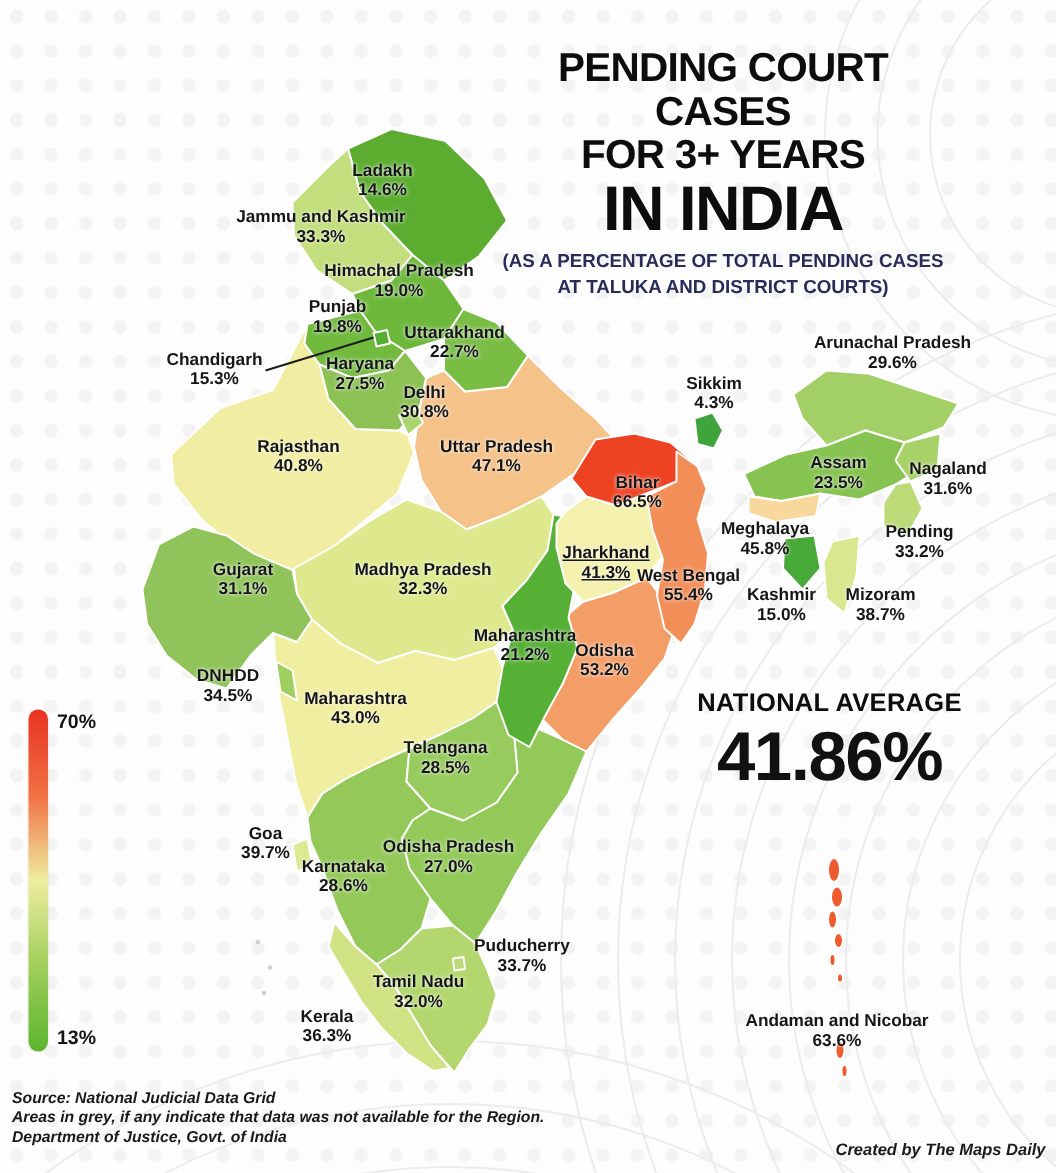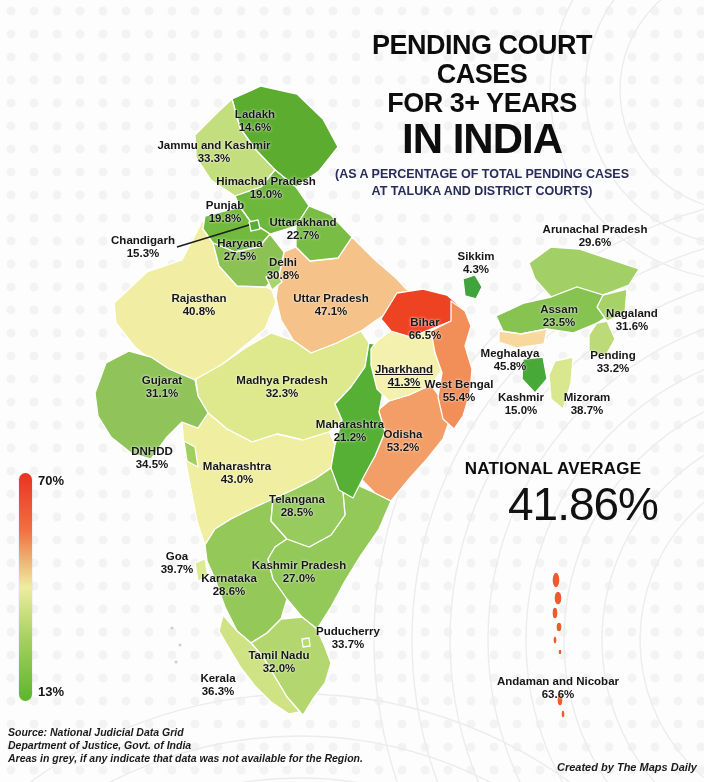--- a/index.html
+++ b/index.html
@@ -18,21 +18,21 @@
   #map-svg{position:absolute;left:0;top:0;z-index:2;}
   
   .title-block{position:absolute;left:332px;top:31px;width:300px;text-align:center;z-index:5;}
   .title-l1{font-size:27px;font-weight:800;letter-spacing:-0.5px;line-height:29px;color:#0d0d0d;}
   .title-l2{font-size:27px;font-weight:800;letter-spacing:-0.5px;line-height:28px;color:#0d0d0d;}
   .title-l3{font-size:42px;font-weight:700;letter-spacing:-1px;line-height:44px;color:#0d0d0d;}
   .title-sub{font-size:12.5px;font-weight:700;line-height:17px;color:#272d58;margin-top:5px;}
   
   .nat-avg{position:absolute;left:448px;top:459px;width:210px;text-align:center;z-index:5;}
   .nat-avg-label{font-size:17px;font-weight:800;letter-spacing:0.2px;color:#0d0d0d;}
-  .nat-avg-value{font-size:46px;font-weight:400;letter-spacing:-1px;line-height:50px;color:#111;text-align:right;}
+  .nat-avg-value{font-size:46px;font-weight:700;letter-spacing:-1px;line-height:50px;color:#111;}
   
   .legend-bar{position:absolute;left:19px;top:473px;width:13px;height:228px;border-radius:8px;z-index:4;
     box-shadow:0 0 0 1px rgba(0,0,0,0.04);}
   .legend-top{position:absolute;left:38px;top:473px;font-size:13px;font-weight:800;z-index:4;}
   .legend-bottom{position:absolute;left:38px;top:684px;font-size:13px;font-weight:800;z-index:4;}
   
   #state-labels{position:absolute;inset:0;z-index:3;pointer-events:none;}
   .state-label{
     position:absolute;transform:translateX(-50%);
     text-align:center;white-space:nowrap;
@@ -139,21 +139,21 @@
       </div>
       <div class="state-label" style="left: 162px; top: 374px;">
         <div class="sl-name">Gujarat</div>
         <div class="sl-value">31.1%</div>
       </div>
       <div class="state-label" style="left: 229px; top: 572px;">
         <div class="sl-name">Karnataka</div>
         <div class="sl-value">28.6%</div>
       </div>
       <div class="state-label" style="left: 299px; top: 559px;">
-        <div class="sl-name">Kashmir Pradesh</div>
+        <div class="sl-name">Odisha Pradesh</div>
         <div class="sl-value">27.0%</div>
       </div>
       <div class="state-label" style="left: 297px; top: 493px;">
         <div class="sl-name">Telangana</div>
         <div class="sl-value">28.5%</div>
       </div>
       <div class="state-label" style="left: 279px; top: 649px;">
         <div class="sl-name">Tamil Nadu</div>
         <div class="sl-value">32.0%</div>
       </div>
@@ -277,18 +277,18 @@
     <div class="nat-avg-label">NATIONAL AVERAGE</div>
     <div class="nat-avg-value">41.86%</div>
   </div>
 
   <div class="legend-bar" id="legend-bar" style="background: linear-gradient(rgb(233, 51, 35) 0%, rgb(240, 112, 66) 25%, rgb(238, 237, 160) 50%, rgb(168, 209, 98) 72%, rgb(92, 181, 44) 100%);"></div>
   <div class="legend-top">70%</div>
   <div class="legend-bottom">13%</div>
 
   <div class="footer">
     <div>Source: National Judicial Data Grid</div>
+    <div>Areas in grey, if any indicate that data was not available for the Region.</div>
     <div>Department of Justice, Govt. of India</div>
-    <div>Areas in grey, if any indicate that data was not available for the Region.</div>
   </div>
   <div class="credit">Created by The Maps Daily</div>
 
 </div>
 
 </body></html>

